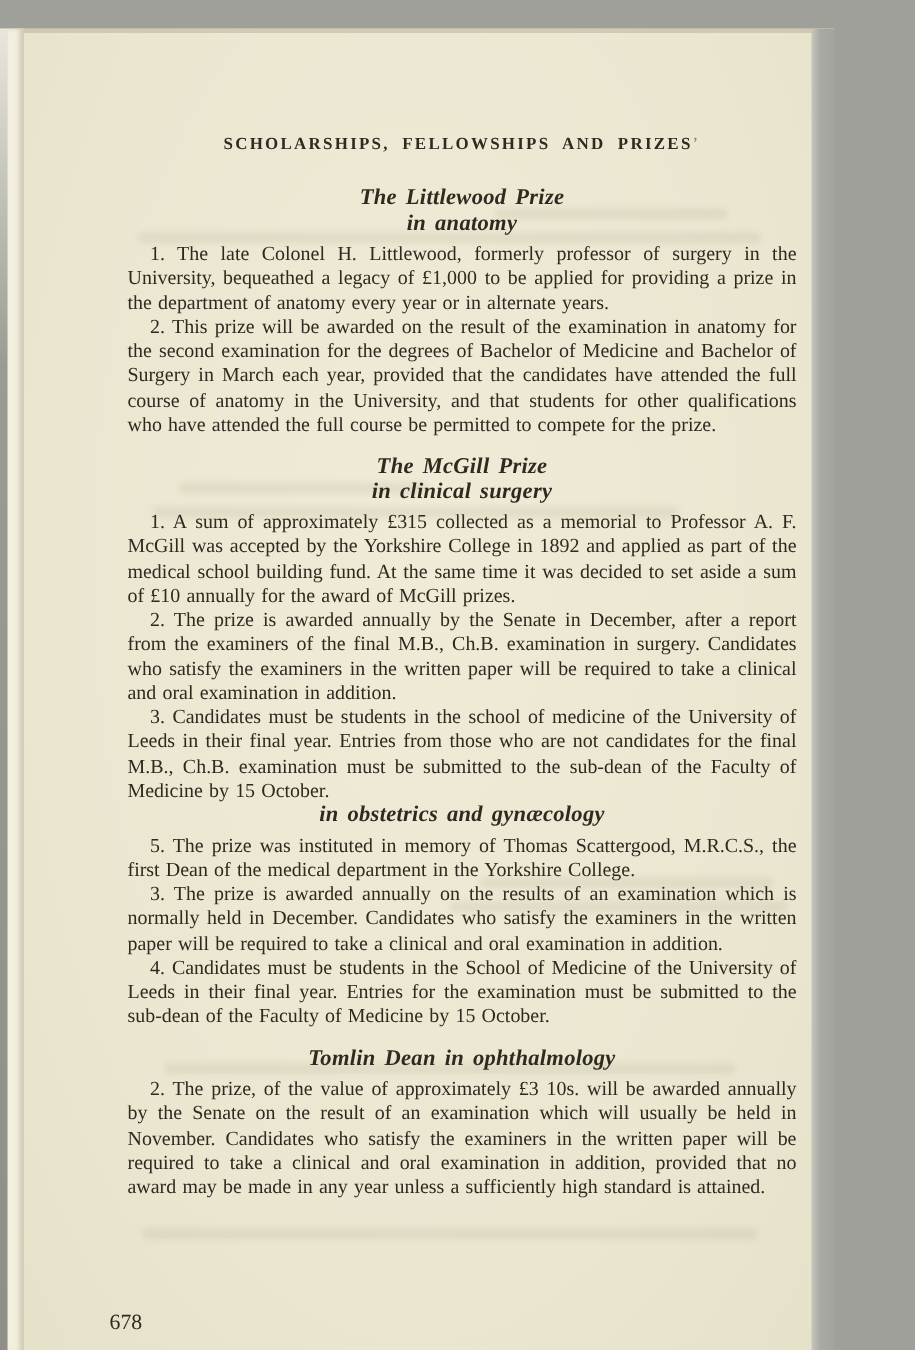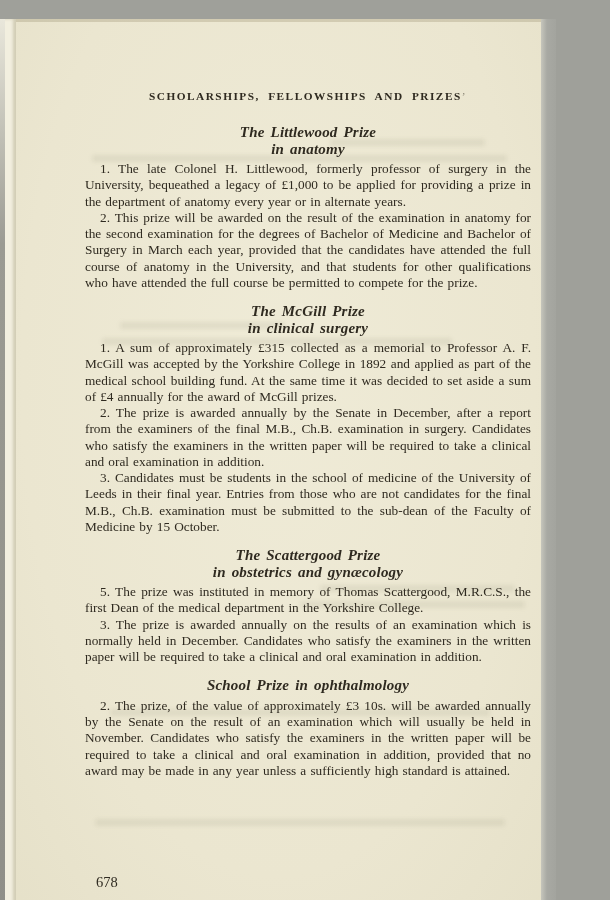--- a/index.html
+++ b/index.html
@@ -64,21 +64,21 @@
   .section:first-of-type .section-title { margin-top: 21px; }
   .section-head { margin-bottom: 4px; }
   .section p {
     margin: 0; text-indent: 15px;
     font-size: 13.3px; line-height: 16.25px;
     text-align: justify;
     word-spacing: 0.06em;
     font-family: Liberation Serif, serif;
   }
   .page-number {
-    position: absolute; left: 96px; top: 855px;
+    position: absolute; left: 73px; top: 855px;
     font-size: 14.5px; color: #2f2a20;
   }
 </style>
 </head>
 <body>
 
 <div class="scan">
 
   <div class="ghost" style="left:330px; top:120px; width:155px;"></div>
   <div class="ghost" style="left:92px;  top:136px; width:415px;"></div>
@@ -100,37 +100,37 @@
       </div>
       <p>1.  The late Colonel H. Littlewood, formerly professor of surgery in the University, bequeathed a legacy of £1,000 to be applied for providing a prize in the department of anatomy every year or in alternate years.</p>
       <p>2.  This prize will be awarded on the result of the examination in anatomy for the second examination for the degrees of Bachelor of Medicine and Bachelor of Surgery in March each year, provided that the candidates have attended the full course of anatomy in the University, and that students for other qualifications who have attended the full course be permitted to compete for the prize.</p>
     </div>
 
     <div class="section">
       <div class="section-head">
         <h2 class="section-title">The McGill Prize</h2>
         <h3 class="section-subtitle">in clinical surgery</h3>
       </div>
-      <p>1.  A sum of approximately £315 collected as a memorial to Professor A. F. McGill was accepted by the Yorkshire College in 1892 and applied as part of the medical school building fund. At the same time it was decided to set aside a sum of £4 annually for the award of McGill prizes.</p>
+      <p>1.  A sum of approximately £315 collected as a memorial to Professor A. F. McGill was accepted by the Yorkshire College in 1892 and applied as part of the medical school building fund. At the same time it was decided to set aside a sum of £10 annually for the award of McGill prizes.</p>
       <p>2.  The prize is awarded annually by the Senate in December, after a report from the examiners of the final M.B., Ch.B. examination in surgery.  Candidates who satisfy the examiners in the written paper will be required to take a clinical and oral examination in addition.</p>
       <p>3.  Candidates must be students in the school of medicine of the University of Leeds in their final year.  Entries from those who are not candidates for the final M.B., Ch.B. examination must be submitted to the sub-dean of the Faculty of Medicine by 15 October.</p>
     </div>
 
     <div class="section">
       <div class="section-head">
-        <h2 class="section-title">The Scattergood Prize</h2>
         <h3 class="section-subtitle">in obstetrics and gynæcology</h3>
       </div>
       <p>5.  The prize was instituted in memory of Thomas Scattergood, M.R.C.S., the first Dean of the medical department in the Yorkshire College.</p>
       <p>3.  The prize is awarded annually on the results of an examination which is normally held in December.  Candidates who satisfy the examiners in the written paper will be required to take a clinical and oral examination in addition.</p>
+      <p>4.  Candidates must be students in the School of Medicine of the University of Leeds in their final year. Entries for the examination must be submitted to the sub-dean of the Faculty of Medicine by 15 October.</p>
     </div>
 
     <div class="section">
       <div class="section-head">
-        <h2 class="section-title">School Prize in ophthalmology</h2>
+        <h2 class="section-title">Tomlin Dean in ophthalmology</h2>
       </div>
       <p>2.  The prize, of the value of approximately £3 10s. will be awarded annually by the Senate on the result of an examination which will usually be held in November.  Candidates who satisfy the examiners in the written paper will be required to take a clinical and oral examination in addition, provided that no award may be made in any year unless a sufficiently high standard is attained.</p>
     </div>
 
   </div>
 
   <div class="page-number">678</div>
 
   <div class="edge-top"></div>
   <div class="edge-right"></div>

